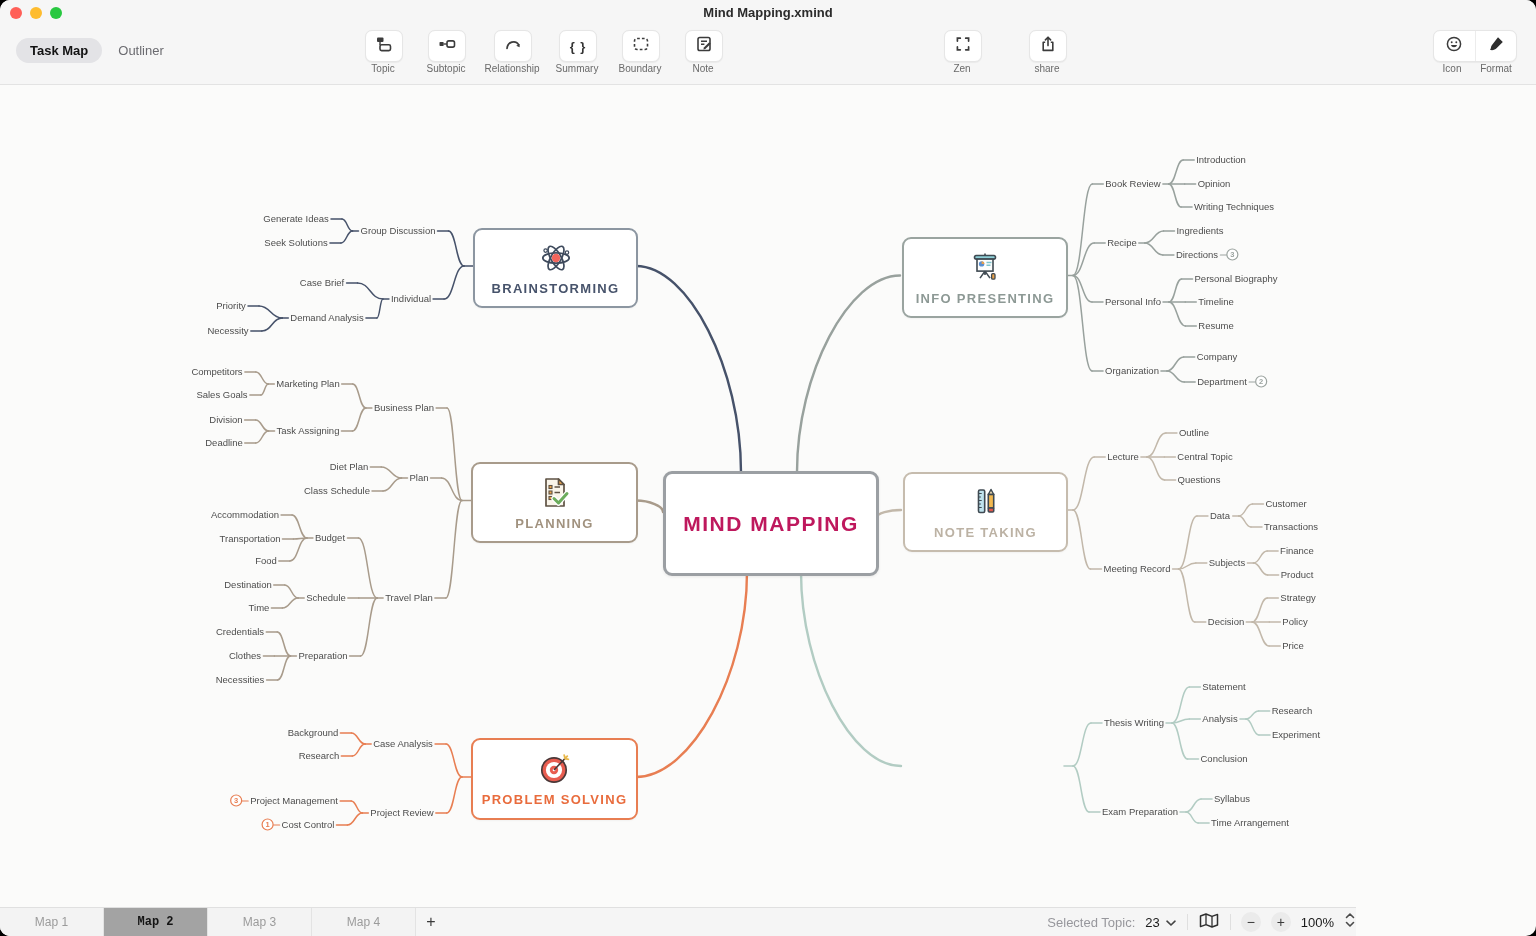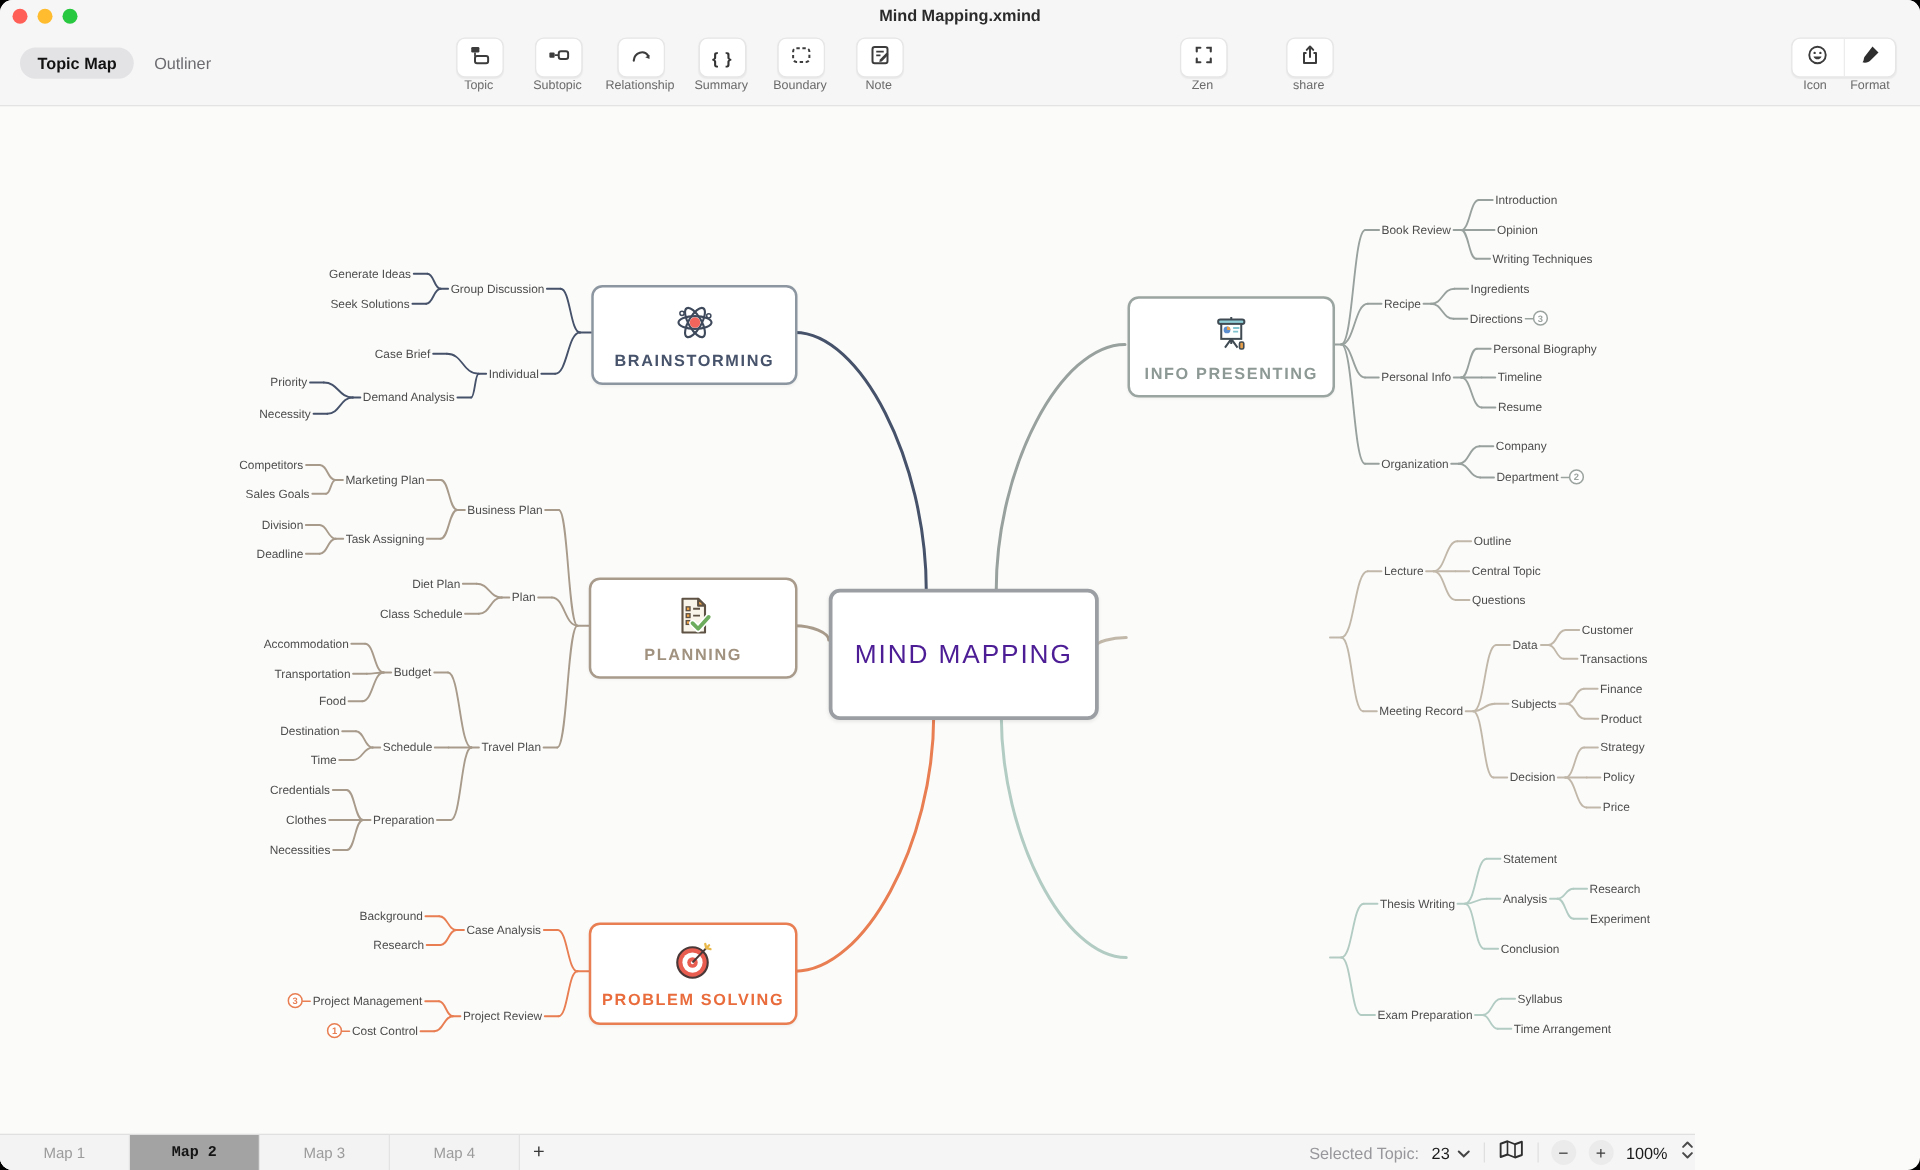--- a/index.html
+++ b/index.html
@@ -33,21 +33,21 @@
   #map-svg{position:absolute;left:0;top:0;z-index:1;}
   .lbl{font-family:"Liberation Sans",sans-serif;font-size:9.5px;fill:#4D4D4D;}
   .badge-num{font-family:"Liberation Sans",sans-serif;font-size:7.5px;font-weight:700;}
 
   .topic-box{position:absolute;z-index:2;background:#fff;border:2px solid var(--bc);border-radius:9px;
     display:flex;flex-direction:column;align-items:center;justify-content:center;gap:5px;box-shadow:0 1px 2px rgba(0,0,0,0.04);}
   .topic-label{font-size:13px;font-weight:700;letter-spacing:1.3px;color:var(--tc);white-space:nowrap;}
   .topic-icon{width:36px;height:36px;display:block;}
   .central-box{position:absolute;z-index:2;left:663px;top:471px;width:210px;height:99px;background:#fff;border:3px solid #9B9FA3;
     border-radius:9px;display:flex;align-items:center;justify-content:center;box-shadow:0 1px 3px rgba(0,0,0,0.08);}
-  .central-label{font-size:21px;font-weight:400;letter-spacing:1.5px;color:#4c1d95;}
+  .central-label{font-size:21px;font-weight:700;letter-spacing:1.5px;color:#be185d;}
 
   
   .statusbar{position:absolute;left:0;bottom:0;width:1356px;height:28px;background:#F5F5F5;border-top:1px solid #E0E0E0;
     display:flex;align-items:stretch;z-index:30;}
   .sheet-tab{width:103px;display:flex;align-items:center;justify-content:center;font-size:12px;color:#9B9B9B;
     border-right:1px solid #E3E3E3;background:#F3F3F3;}
   .sheet-tab.active{background:#a3a3a3;color:#141414;font-weight:700;font-family:Liberation Mono, monospace;}
   .add-sheet{width:30px;display:flex;align-items:center;justify-content:center;font-size:16px;color:#3A3A3A;}
   .sb-right{margin-left:auto;display:flex;align-items:center;gap:10px;padding-right:0;}
   .sb-label{font-size:13px;color:#97979C;}
@@ -64,21 +64,21 @@
 
   <div class="header">
     <div class="titlebar">
       <div class="traffic t-close"></div>
       <div class="traffic t-min"></div>
       <div class="traffic t-zoom"></div>
       <div class="win-title">Mind Mapping.xmind</div>
     </div>
 
     <div class="viewswitch">
-      <span class="pill">Topic Map</span>
+      <span class="pill">Task Map</span>
       <span class="outliner">Outliner</span>
     </div>
 
     <div class="tool" style="left:383px">
       <div class="btn">
         <span><svg width="18" height="18" viewBox="0 0 18 18">
               <rect x="2" y="2.5" width="6.5" height="4.5" rx="1" fill="#3C3C3C"></rect>
               <path d="M5 7 v3.2" stroke="#3C3C3C" stroke-width="1.4"></path>
               <rect x="5" y="9.8" width="10.5" height="5.8" rx="1.6" fill="none" stroke="#3C3C3C" stroke-width="1.6"></rect>
             </svg></span>
@@ -503,20 +503,31 @@
       <rect x="10" y="9.1" width="16" height="12" fill="#FDFEFE" stroke="#3F4A52" stroke-width="1.6"></rect>
       <circle cx="14.6" cy="13.9" r="2.7" fill="#5B8FD0"></circle>
       <path d="M14.6 13.9 V11.2 A2.7 2.7 0 0 1 17.3 13.9 Z" fill="#E8A04B"></path>
       <path d="M19.5 12.4 h5 M19.5 15.3 h4" stroke="#7FC4CE" stroke-width="1.5"></path>
       <path d="M18 21.1 v4 M18 21.1 l-5 7 M18 21.1 l5 7" stroke="#3F4A52" stroke-width="1.6" fill="none"></path>
       <rect x="24.6" y="23.6" width="3.4" height="5.6" rx="1.2" fill="#E8A04B" stroke="#3F4A52" stroke-width="1.3"></rect>
     </svg></span>
     <div class="topic-label">INFO PRESENTING</div>
   </div>
 
+  <div class="topic-box" style="left:903px;top:472px;width:161px;height:76px;--bc:#C6BCAE;--tc:#BCB2A4;z-index:6">
+    <span class="topic-icon"><svg viewBox="0 0 36 36" width="36" height="36">
+      <rect x="10.5" y="6" width="6.2" height="22.5" rx="1.4" fill="#BFE3EE" stroke="#3F4A52" stroke-width="1.6"></rect>
+      <path d="M10.5 9.5 h3.2 M10.5 13 h2.4 M10.5 16.5 h3.2 M10.5 20 h2.4 M10.5 23.5 h3.2" stroke="#3F4A52" stroke-width="1.1"></path>
+      <path d="M20.3 10.5 L23 5.5 L25.7 10.5 Z" fill="#F6E2B8" stroke="#3F4A52" stroke-width="1.5" stroke-linejoin="round"></path>
+      <path d="M22.3 6.8 L23 5.5 L23.7 6.8 Z" fill="#3F4A52"></path>
+      <rect x="20.3" y="10.5" width="5.4" height="13.5" fill="#F2B950" stroke="#3F4A52" stroke-width="1.6"></rect>
+      <rect x="20.3" y="24" width="5.4" height="4" rx="1" fill="#E2574C" stroke="#3F4A52" stroke-width="1.6"></rect>
+    </svg></span>
+    <div class="topic-label">NOTE TAKING</div>
+  </div>
 
 
   <div class="statusbar">
     <div class="sheet-tab">Map 1</div>
     <div class="sheet-tab active">Map 2</div>
     <div class="sheet-tab">Map 3</div>
     <div class="sheet-tab">Map 4</div>
     <div class="add-sheet">+</div>
 
     <div class="sb-right">

